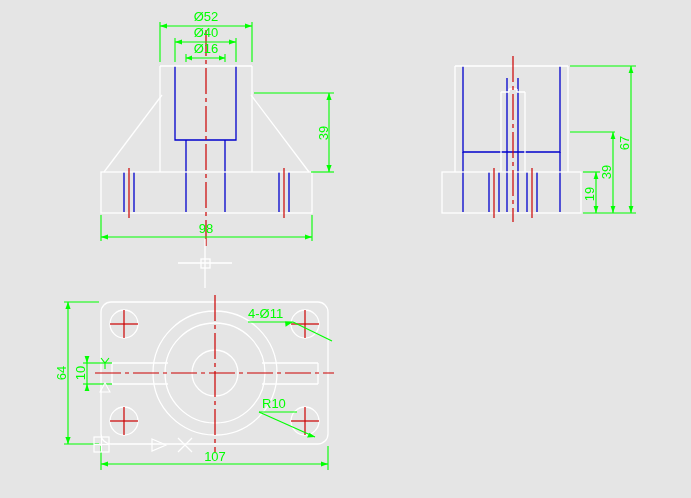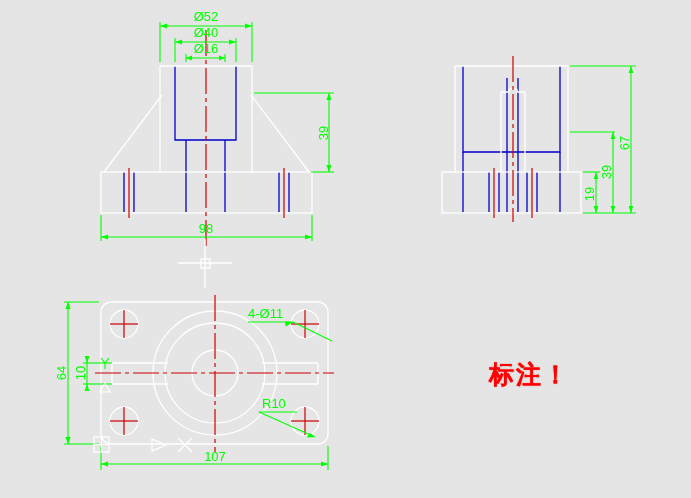--- a/index.html
+++ b/index.html
@@ -270,15 +270,14 @@
     <g>
       <g stroke="#ffffff" stroke-width="1.3" fill="none">
         <line x1="178" y1="263" x2="232" y2="263"></line>
         <line x1="205" y1="239" x2="205" y2="288"></line>
         <rect x="201" y="259" width="9" height="9"></rect>
       </g>
     </g>
 
   </svg>
 
-  <div class="note">标注！</div>
 
 </div>
 
 </body></html>

